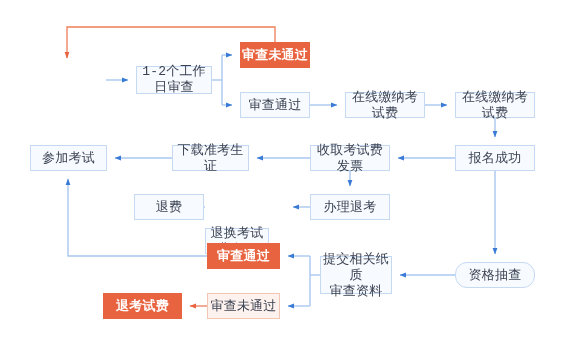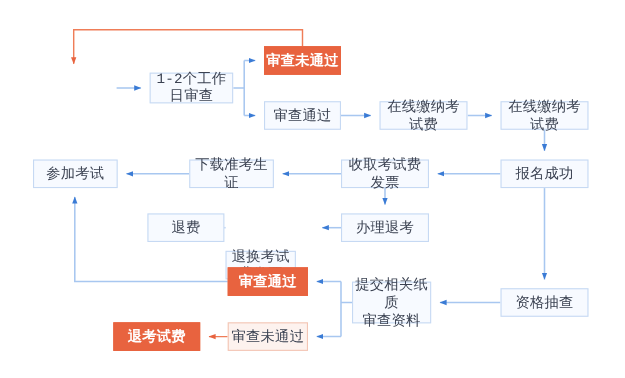--- a/index.html
+++ b/index.html
@@ -144,21 +144,21 @@
   <div class="node n-light" style="left:172px; top:145px; width:77px; height:26px;">下载准考生证</div>
 
   <div class="node n-light" style="left:30px; top:145px; width:77px; height:26px;">参加考试</div>
 
   <div class="node n-light" style="left:310px; top:194px; width:80px; height:26px;">办理退考</div>
 
   <div class="node n-light" style="left:205px; top:194px; width:64px; height:26px;margin-top:34px;">退换考试费发票</div>
 
   <div class="node n-light" style="left:110px; top:194px; width:70px; height:26px;margin-left:24px;">退费</div>
 
-  <div class="node n-light" style="left:455px; top:262px; width:80px; height:26px;">资格抽查</div>
+  <div class="node n-light" style="left:455px; top:262px; width:80px; height:26px;border-radius:12px;">资格抽查</div>
 
   <div class="node n-light" style="left:320px; top:256px; width:72px; height:38px;">提交相关纸质
 审查资料</div>
 
   <div class="node n-orange" style="left:207px; top:243px; width:73px; height:26px;">审查通过</div>
 
   <div class="node n-palorange" style="left:207px; top:293px; width:73px; height:26px;">审查未通过</div>
 
   <div class="node n-orange" style="left:103px; top:293px; width:79px; height:26px;">退考试费</div>
 

